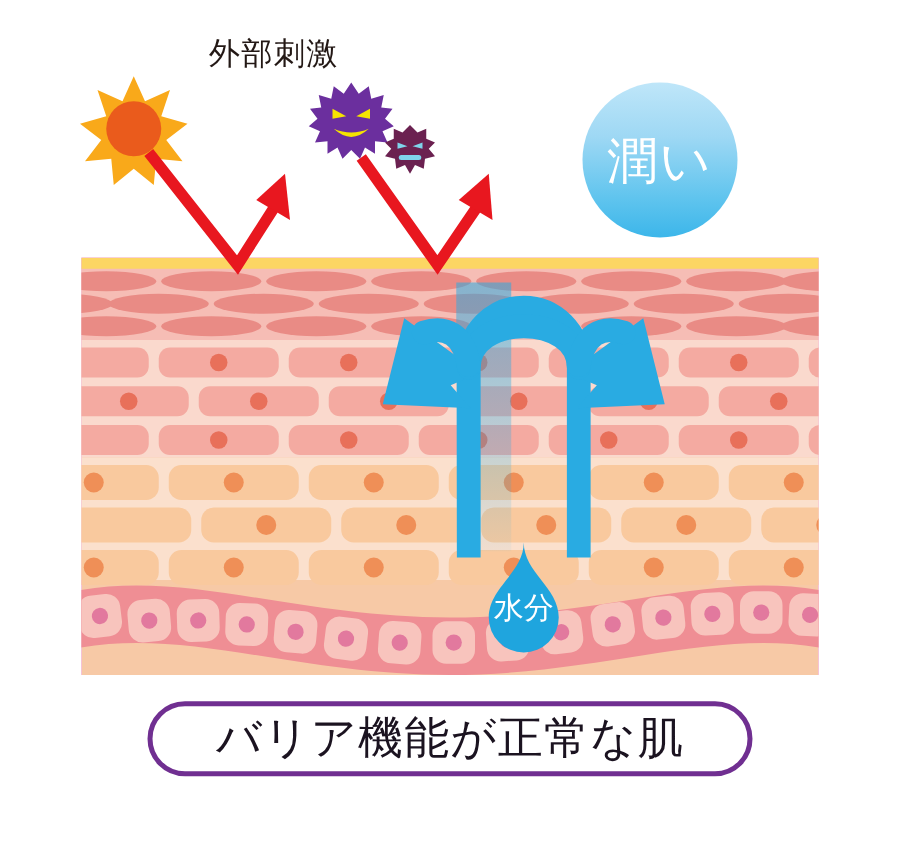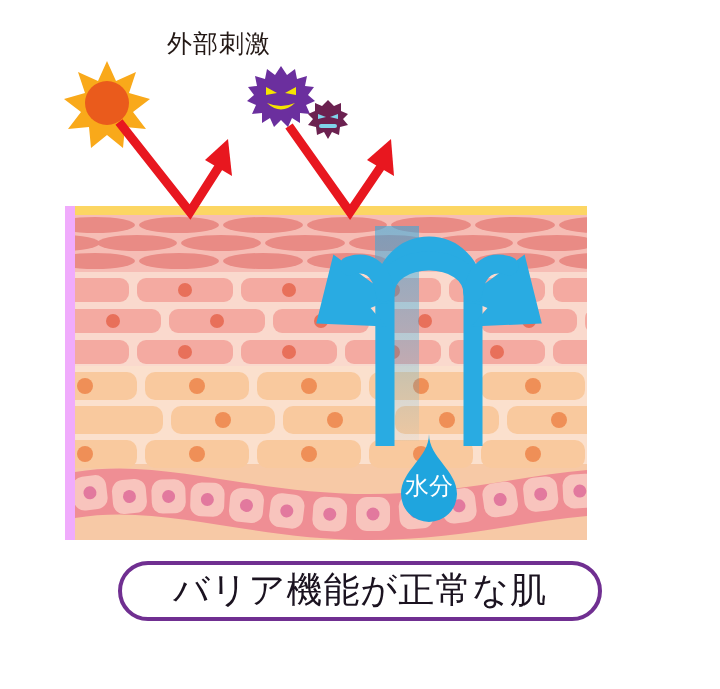--- a/index.html
+++ b/index.html
@@ -39,24 +39,23 @@
     font-size:40px;
     letter-spacing:2px;
     line-height:1;
     margin-top:2px;
   }
 
   
   .skin{
     position:absolute;
     left:65px;top:206px;
-    width:512px;height:334px;
+    width:590px;height:334px;
     overflow:hidden;
     background:#f0abfc;
-    padding-left:10px;
   }
   .skin svg{display:block;}
 
   
   .caption{
     position:absolute;
     left:118px;top:561px;
     width:484px;height:60px;
     border:4px solid #702f91;
     border-radius:32px;
@@ -76,20 +75,23 @@
   
   .overlay{position:absolute;left:0;top:0;width:720px;height:689px;pointer-events:none;}
 </style>
 </head>
 <body>
 
 <div id="stage">
 
   <div class="ext-label">外部刺激</div>
 
+  <div class="moist-circle">
+    <span>潤い</span>
+  </div>
 
   <div class="skin">
     <svg width="590" height="334" viewBox="0 0 590 334" xmlns="http://www.w3.org/2000/svg">
       <defs>
 
         <linearGradient id="waterCol" x1="0" y1="0" x2="0" y2="1">
           <stop offset="0%" stop-color="#29abe2" stop-opacity="0.55"></stop>
           <stop offset="55%" stop-color="#29abe2" stop-opacity="0.30"></stop>
           <stop offset="100%" stop-color="#29abe2" stop-opacity="0.05"></stop>
         </linearGradient>

